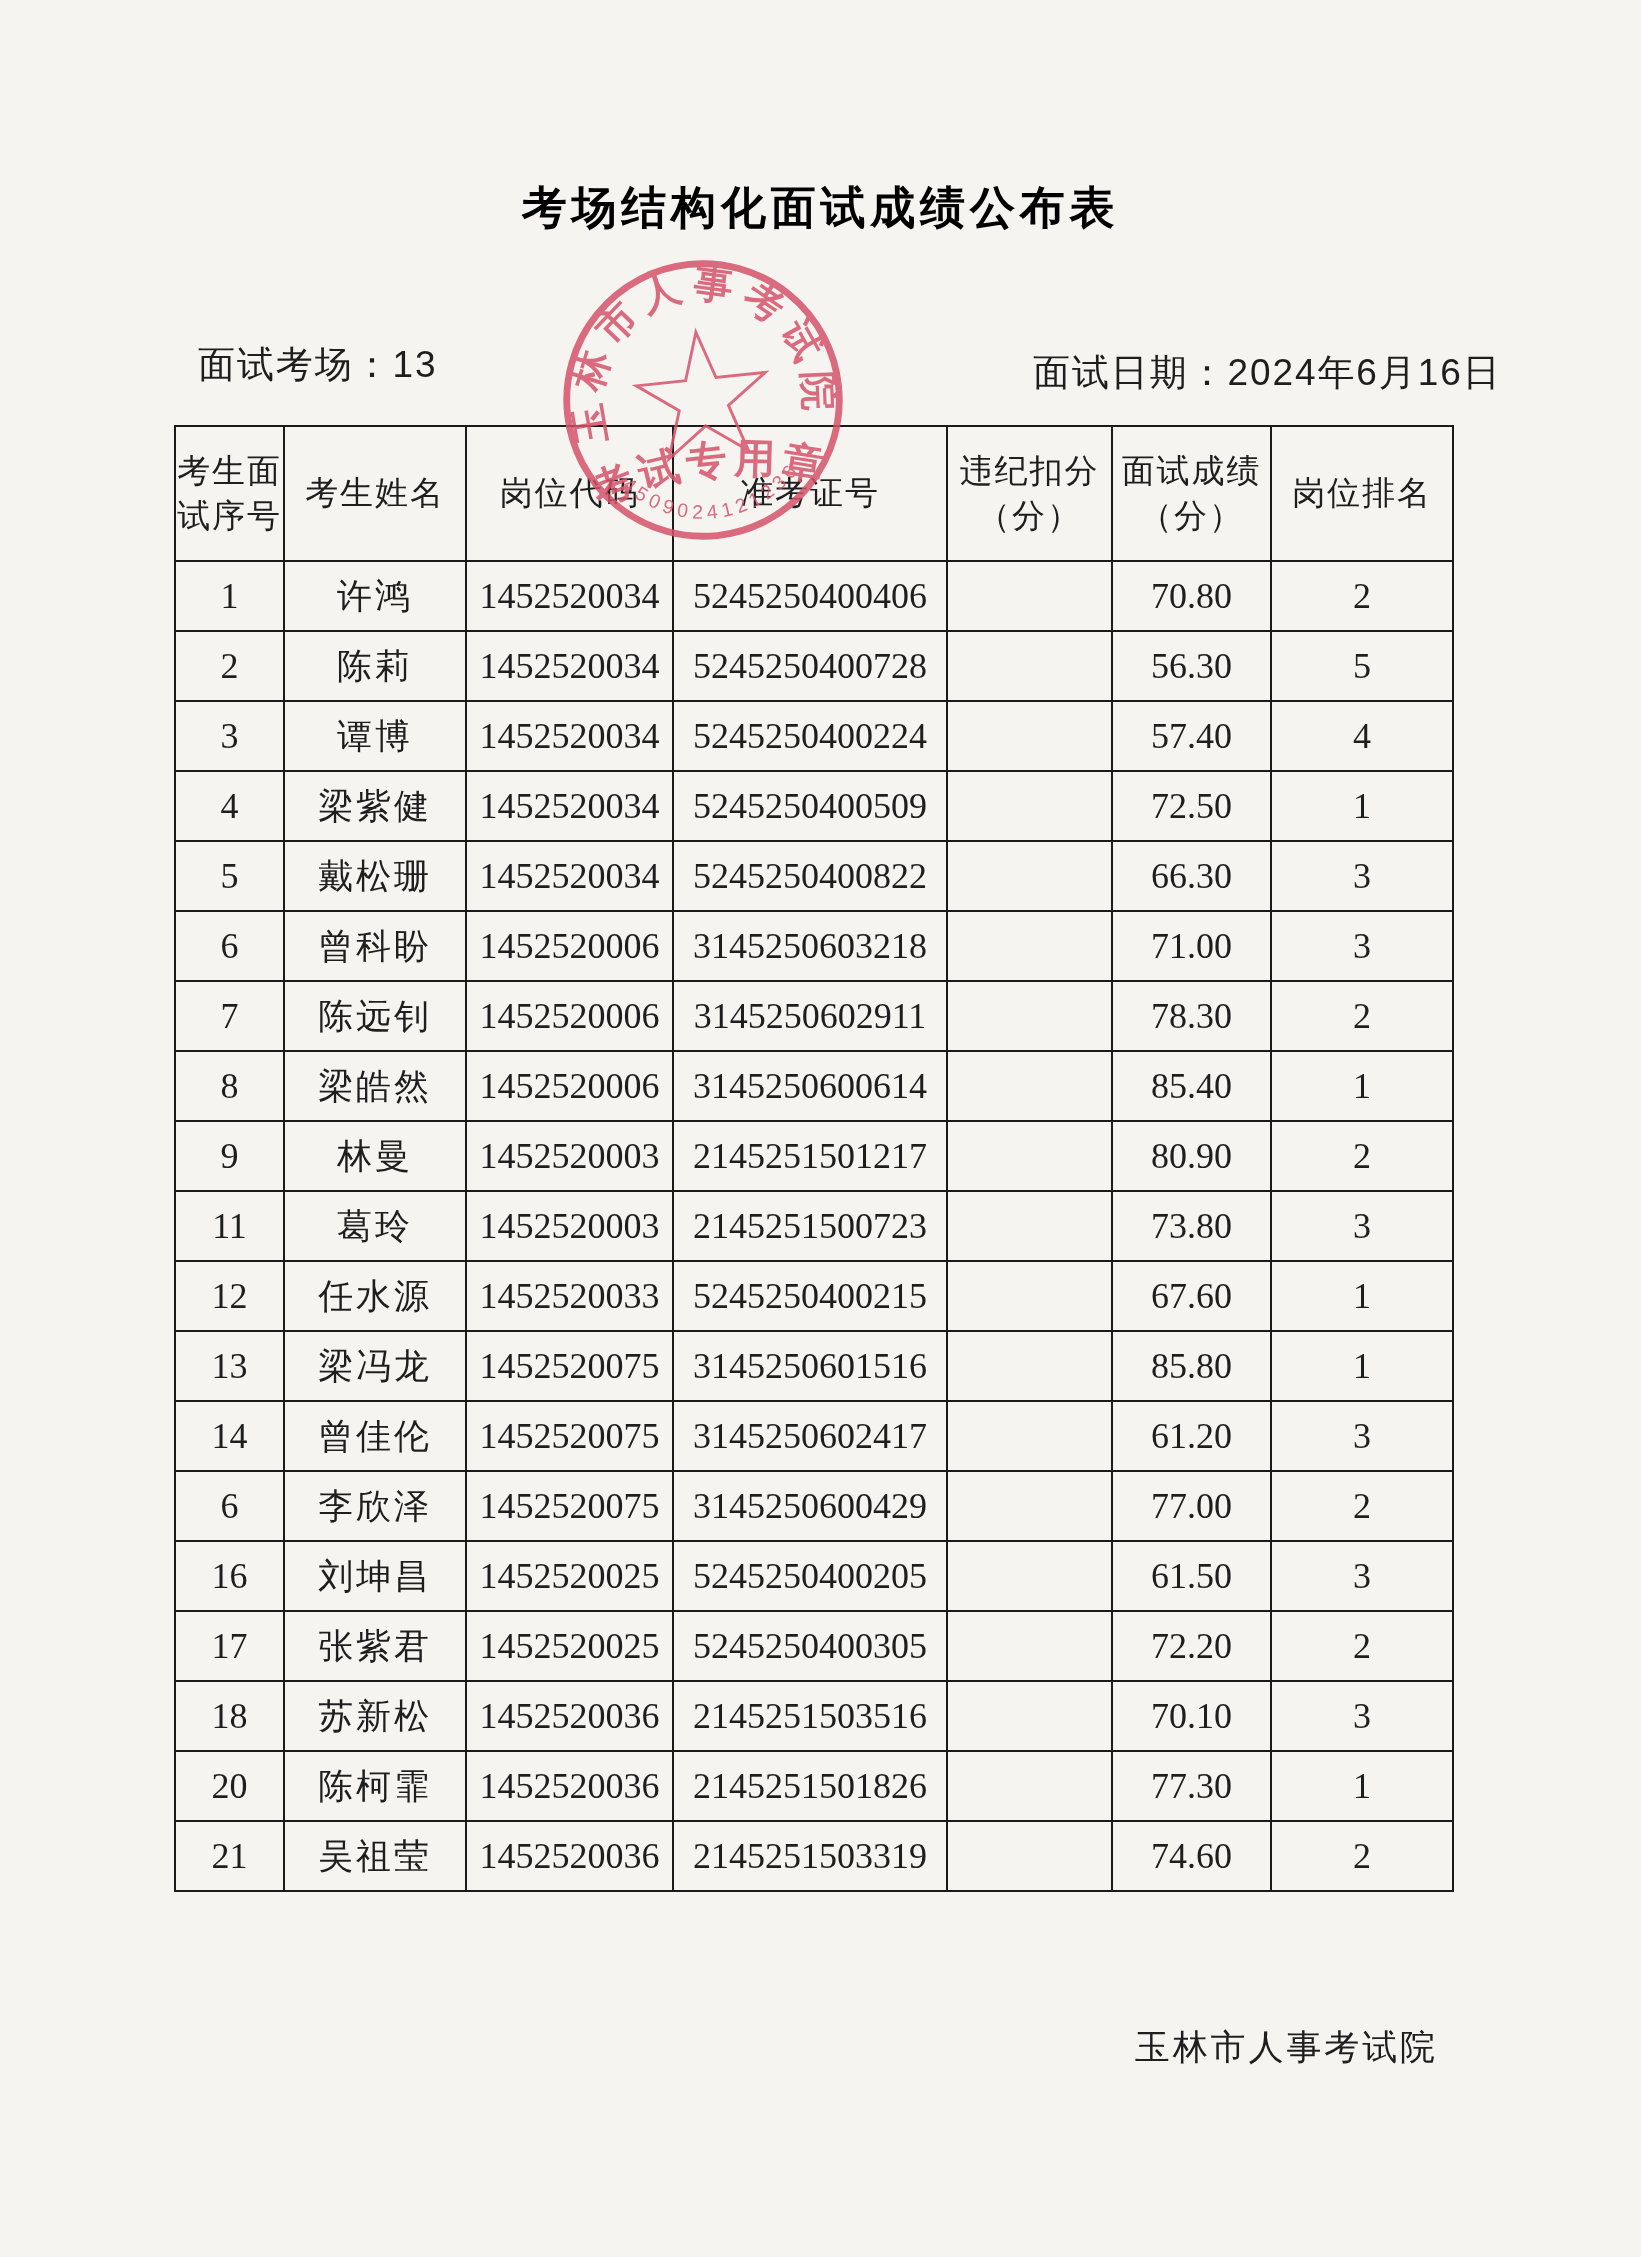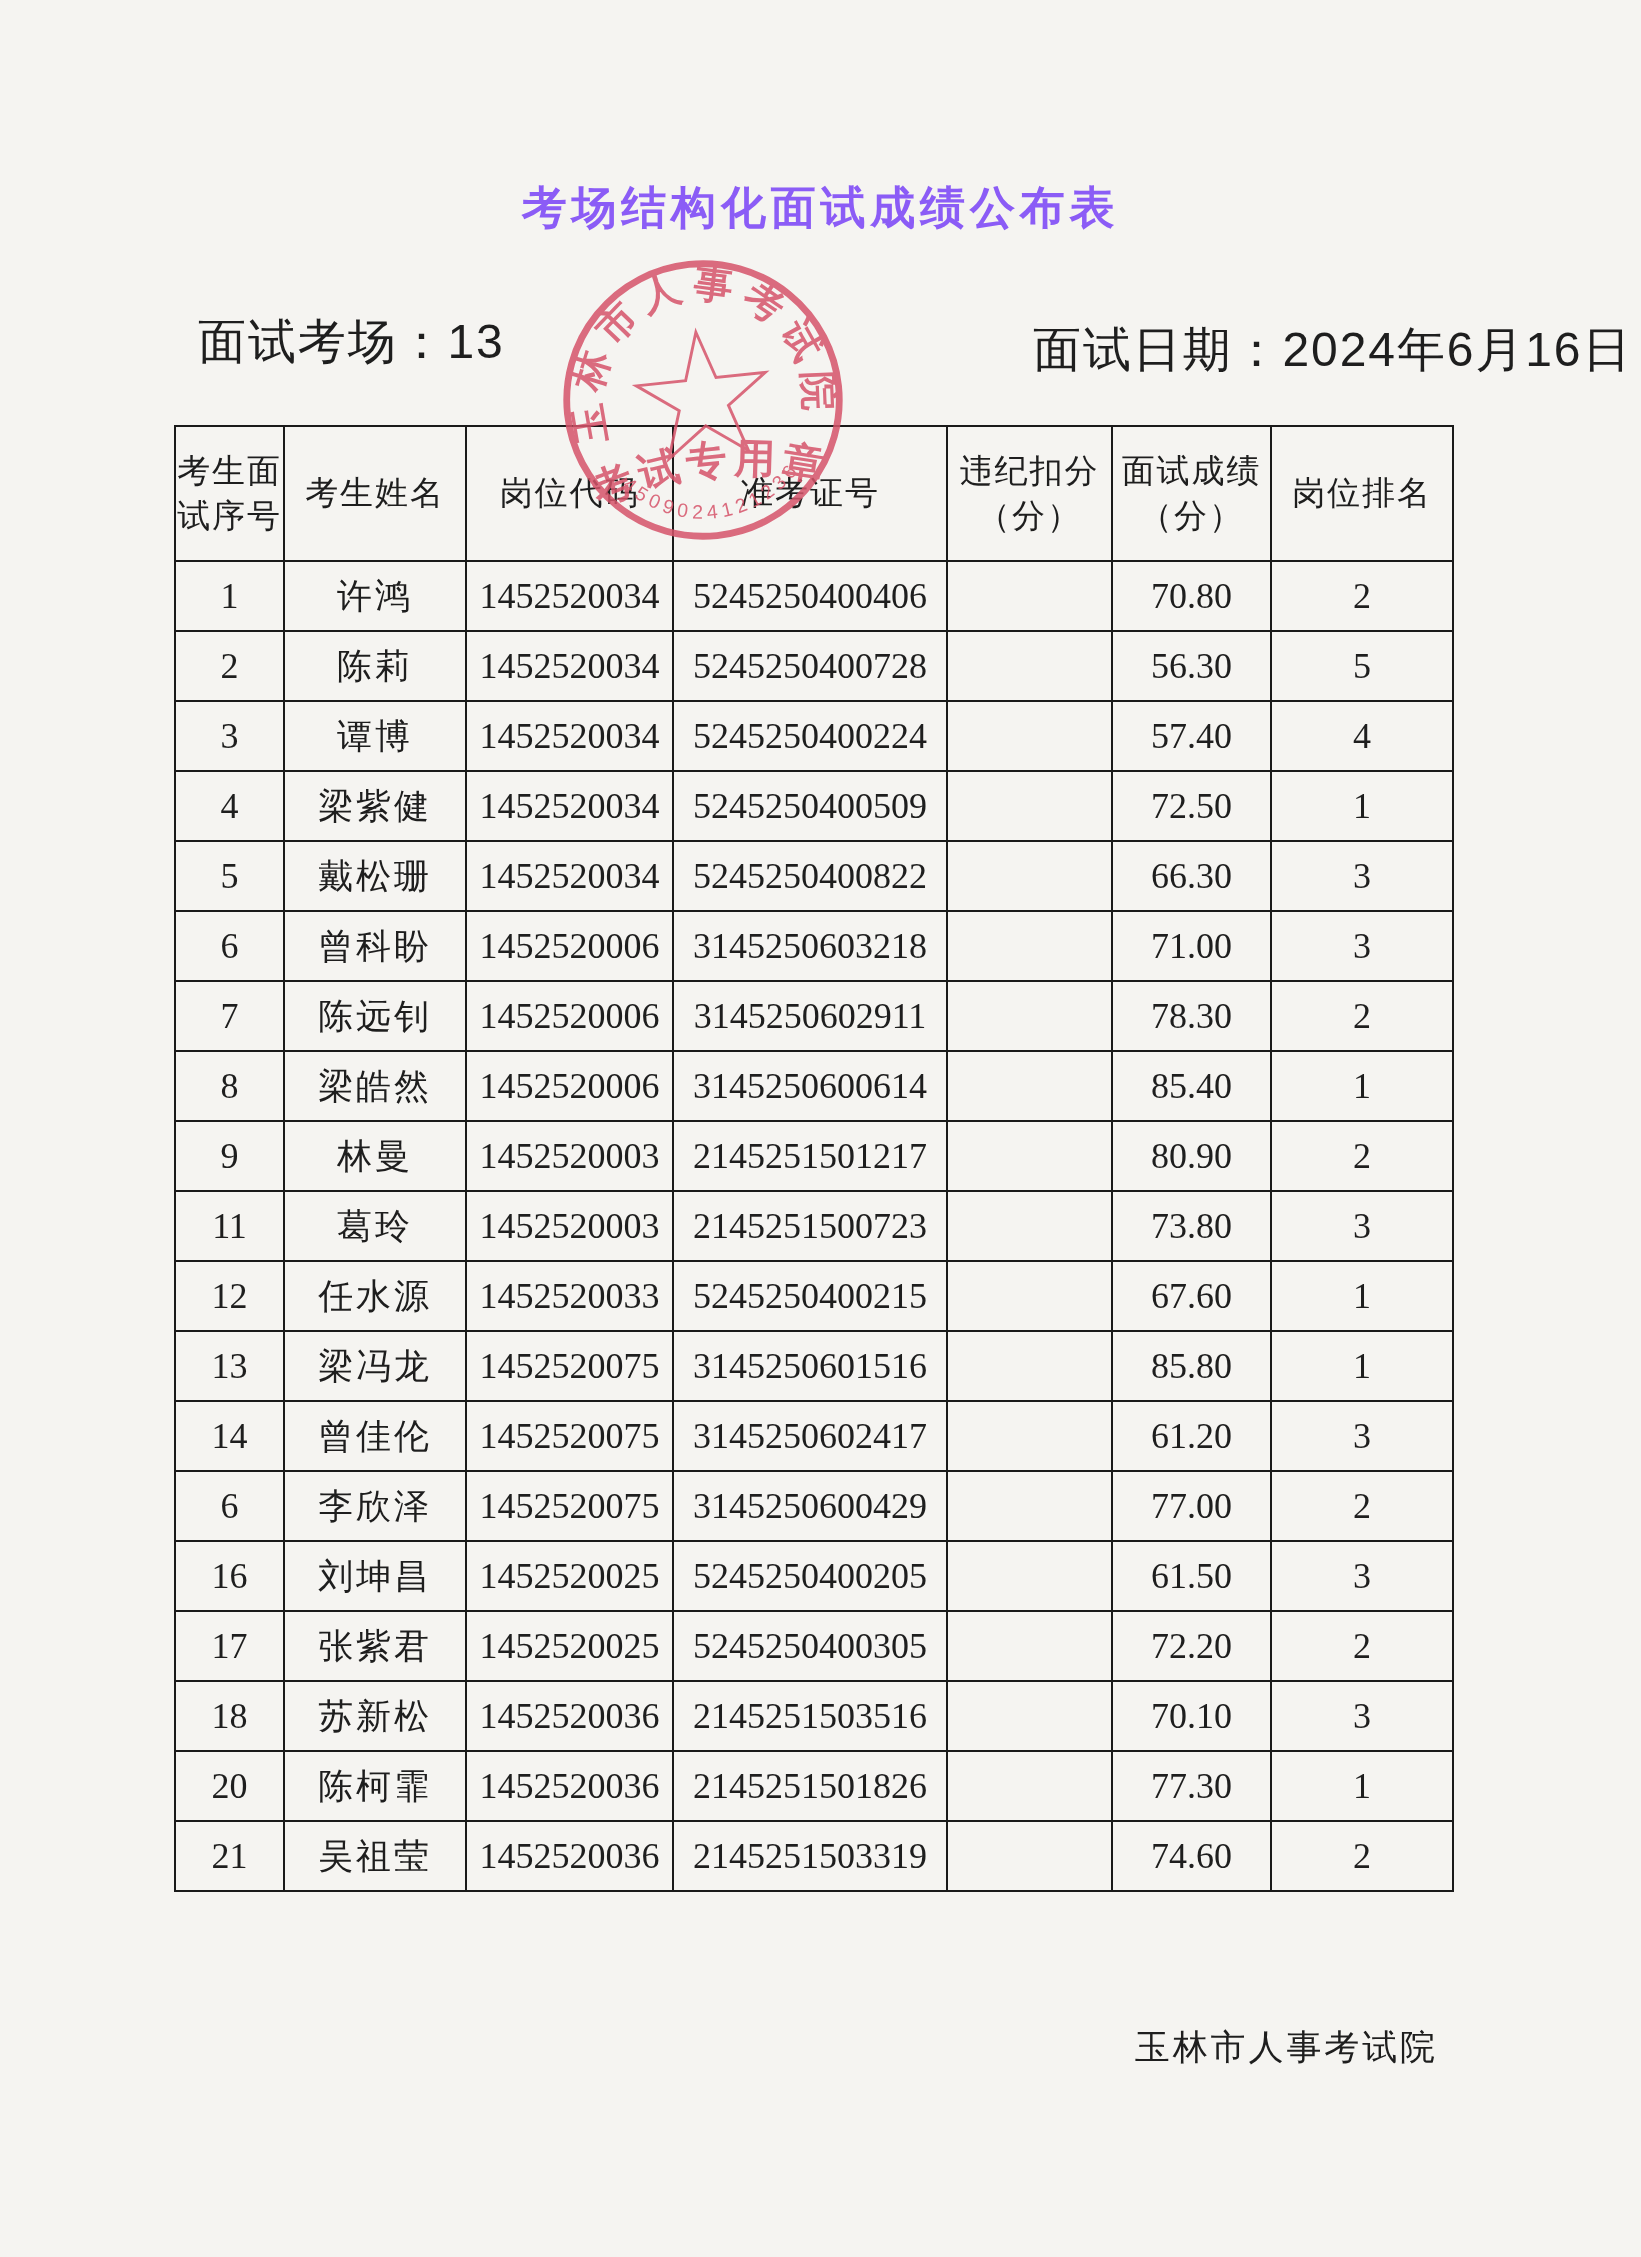--- a/index.html
+++ b/index.html
@@ -15,23 +15,23 @@
   .title {
     position: absolute;
     top: 178px;
     left: 0;
     width: 100%;
     margin: 0;
     text-align: center;
     font-size: 45px;
     font-weight: 700;
     letter-spacing: 4.8px;
-    color: #8b5cf6;
-  }
-  .meta { position: absolute; top: 310px; left: 0; width: 100%; height: 48px; font-size: 48px; }
+    color: #000000;
+  }
+  .meta { position: absolute; top: 340px; left: 0; width: 100%; height: 48px; font-size: 37px; }
   .meta-left  { position: absolute; left: 198px;  top: 0; letter-spacing: 1.9px; }
   .meta-right { position: absolute; left: 1033px; top: 0; letter-spacing: 1.9px; margin-top: 8px; }
 
   table.scores {
     position: absolute;
     left: 174px;
     top: 388px;
     width: 1277px;
     border-collapse: collapse;
     table-layout: fixed;

